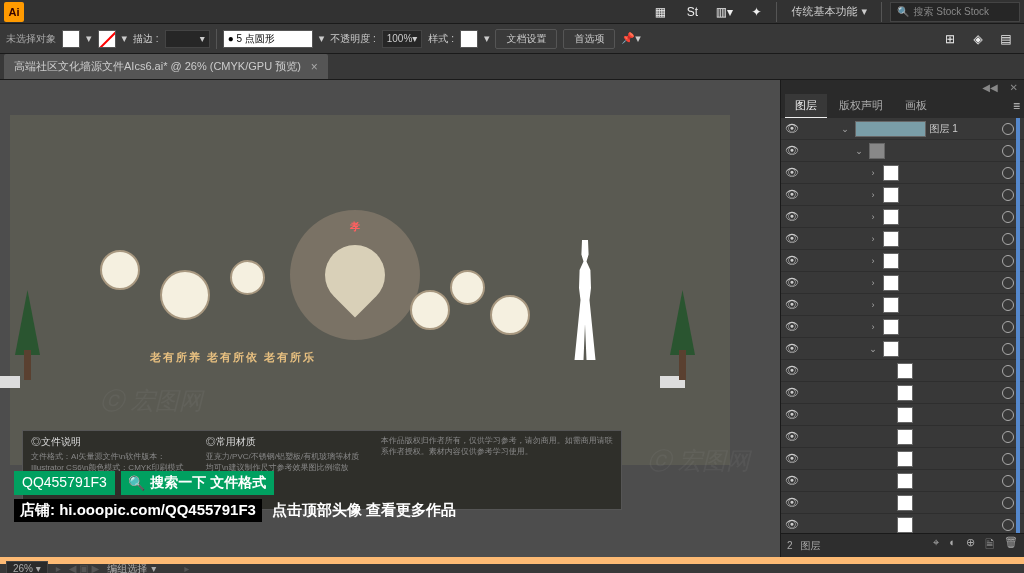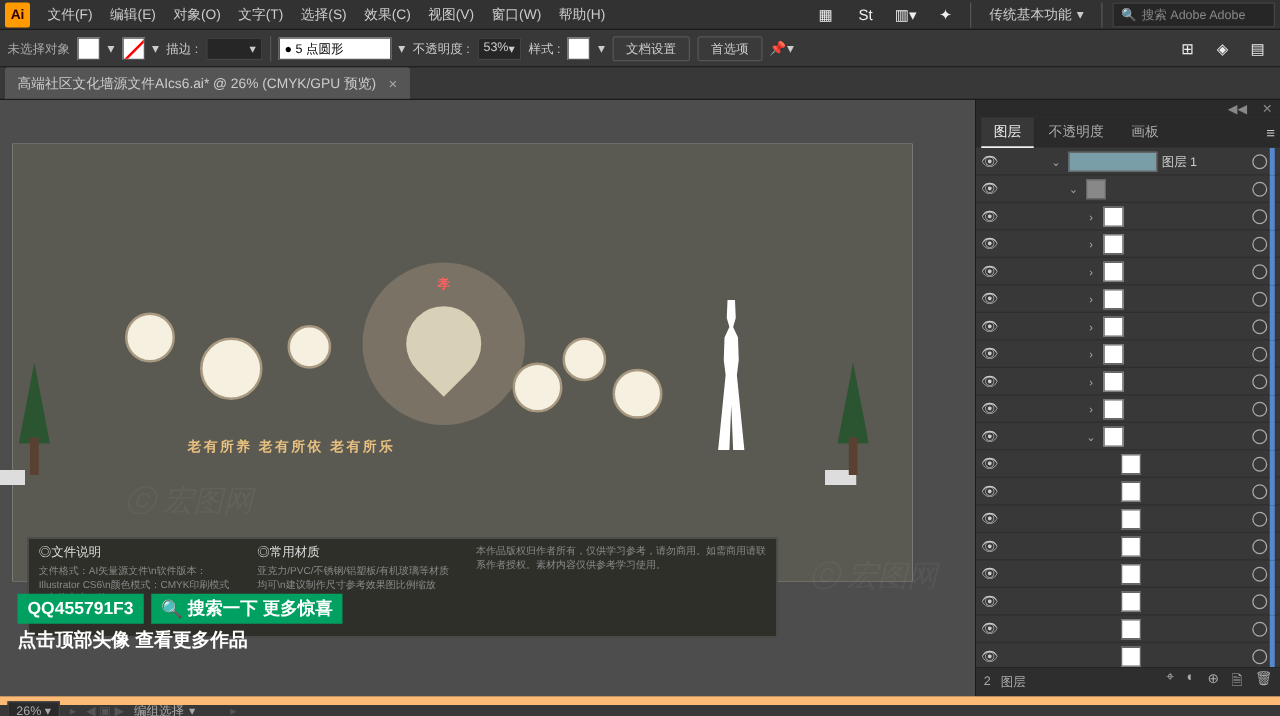--- a/index.html
+++ b/index.html
@@ -66,21 +66,21 @@
 .info-col { flex: 1; }
 .info-title { font-size: 10px; color: #ddd; margin-bottom: 2px; }
 .info-body { line-height: 1.4; color: #888; }
 
 .watermark { position: absolute; opacity: 0.15; color: #888; font-size: 24px; font-style: italic; }
 .wm1 { left: 100px; top: 305px; }
 .wm2 { right: 30px; top: 365px; }
 
 .overlay-promo { position: absolute; left: 14px; bottom: 35px; z-index: 100; }
 .promo-line1 { display: flex; margin-bottom: 4px; }
-.promo-qq { background: #00a060; color: #fff; padding: 3px 8px; font-size: 14px; font-weight: bold; }
+.promo-qq { background: #00a060; color: #fff; padding: 3px 8px; font-size: 14px; font-weight: normal; }
 .promo-search { background: #00a060; color: #fff; padding: 3px 8px; font-size: 14px; font-weight: bold; margin-left: 6px; display: flex; align-items: center; gap: 4px; }
 .promo-line2 { color: #fff; font-size: 15px; font-weight: bold; display: flex; align-items: center; gap: 10px; }
 .promo-shop { background: #000; padding: 2px 6px; }
 
 
 .panels { width: 244px; background: #383838; display: flex; flex-direction: column; border-left: 1px solid #1a1a1a; }
 .panel-header { display: flex; background: #2a2a2a; height: 24px; align-items: center; padding: 0 4px; justify-content: space-between; }
 .panel-tabs { display: flex; gap: 2px; }
 .panel-tab { padding: 4px 10px; font-size: 11px; cursor: pointer; color: #aaa; }
 .panel-tab.active { background: #383838; color: #eee; border-bottom: 2px solid #eee; }
@@ -117,62 +117,51 @@
 .layers-body::-webkit-scrollbar-track { background: #2a2a2a; }
 .layers-body::-webkit-scrollbar-thumb { background: #555; }
 </style>
 </head>
 <body>
 
 <div class="app">
 
   <div class="menubar">
     <div class="ai-logo">Ai</div>
-    <div class="menu-items" id="menu-items">
-        <div class="menu-item">文件(F)</div>
-        <div class="menu-item">编辑(E)</div>
-        <div class="menu-item">对象(O)</div>
-        <div class="menu-item">文字(T)</div>
-        <div class="menu-item">选择(S)</div>
-        <div class="menu-item">效果(C)</div>
-        <div class="menu-item">视图(V)</div>
-        <div class="menu-item">窗口(W)</div>
-        <div class="menu-item">帮助(H)</div>
-      </div>
     <div class="menubar-right">
       <div class="top-icon-btn">▦</div>
       <div class="top-icon-btn">St</div>
       <div class="top-icon-btn">▥▾</div>
       <div class="top-icon-btn">✦</div>
       <div class="divider"></div>
       <div class="workspace-sel">
         <span>传统基本功能</span>
         <span>▾</span>
       </div>
       <div class="divider"></div>
       <div class="search-stock">
         <span>🔍</span>
-        <span>搜索 Adobe Adobe</span>
+        <span>搜索 Stock Stock</span>
       </div>
     </div>
   </div>
 
   <div class="controlbar">
     <span class="sel-label">未选择对象</span>
     <div class="swatch white"></div>
     <span>▾</span>
     <div class="swatch red-diag"></div>
     <span>▾</span>
     <span class="ctrl-label">描边 :</span>
     <div class="ctrl-drop"><span style="width:30px;display:inline-block"></span>▾</div>
     <div class="divider"></div>
     <input class="ctrl-input" style="width: 90px;" value="● 5 点圆形">
     <span>▾</span>
     <span class="ctrl-label">不透明度 :</span>
-    <div class="ctrl-drop"><span>53%</span> ▾</div>
+    <div class="ctrl-drop"><span>100%</span> ▾</div>
     <span class="ctrl-label">样式 :</span>
     <div class="swatch white"></div>
     <span>▾</span>
     <div class="ctrl-btn">文档设置</div>
     <div class="ctrl-btn">首选项</div>
     <span>📌▾</span>
     <div class="menubar-far-right">
       <div class="top-icon-btn">⊞</div>
       <div class="top-icon-btn">◈</div>
       <div class="top-icon-btn">▤</div>
@@ -228,38 +217,42 @@
       </div>
 
       <div class="watermark wm1">ⓒ 宏图网</div>
       <div class="watermark wm2">ⓒ 宏图网</div>
 
       <div class="overlay-promo">
         <div class="promo-line1">
           <div class="promo-qq">QQ455791F3</div>
           <div class="promo-search">
             <span>🔍</span>
-            <span>搜索一下 更多惊喜</span>
+            <span>搜索一下 文件格式</span>
           </div>
         </div>
         <div class="promo-line2">
+          <span class="promo-shop">
+            <span>店铺:</span>
+            <span>hi.ooopic.com/QQ455791F3</span>
+          </span>
           <span>点击顶部头像 查看更多作品</span>
         </div>
       </div>
     </div>
 
     <div class="panels">
       <div class="panel-collapse" style="height:14px;background:#2a2a2a;display:flex;justify-content:flex-end;align-items:center;padding:0 6px;">
         <span>◀◀</span>
         <span style="margin-left:8px">✕</span>
       </div>
       <div class="panel-header">
         <div class="panel-tabs" id="panel-tabs">
             <div class="panel-tab active">图层</div>
-            <div class="panel-tab">不透明度</div>
+            <div class="panel-tab">版权声明</div>
             <div class="panel-tab">画板</div>
           </div>
         <span class="panel-menu-icon">≡</span>
       </div>
       <div class="layers-body" id="layers-body">
           <div class="layer-row">
             <div class="layer-vis">👁</div>
             <div class="layer-lock"></div>
             <div class="layer-indent" style="width:22px"></div>
             <div class="layer-expand">⌄</div>

